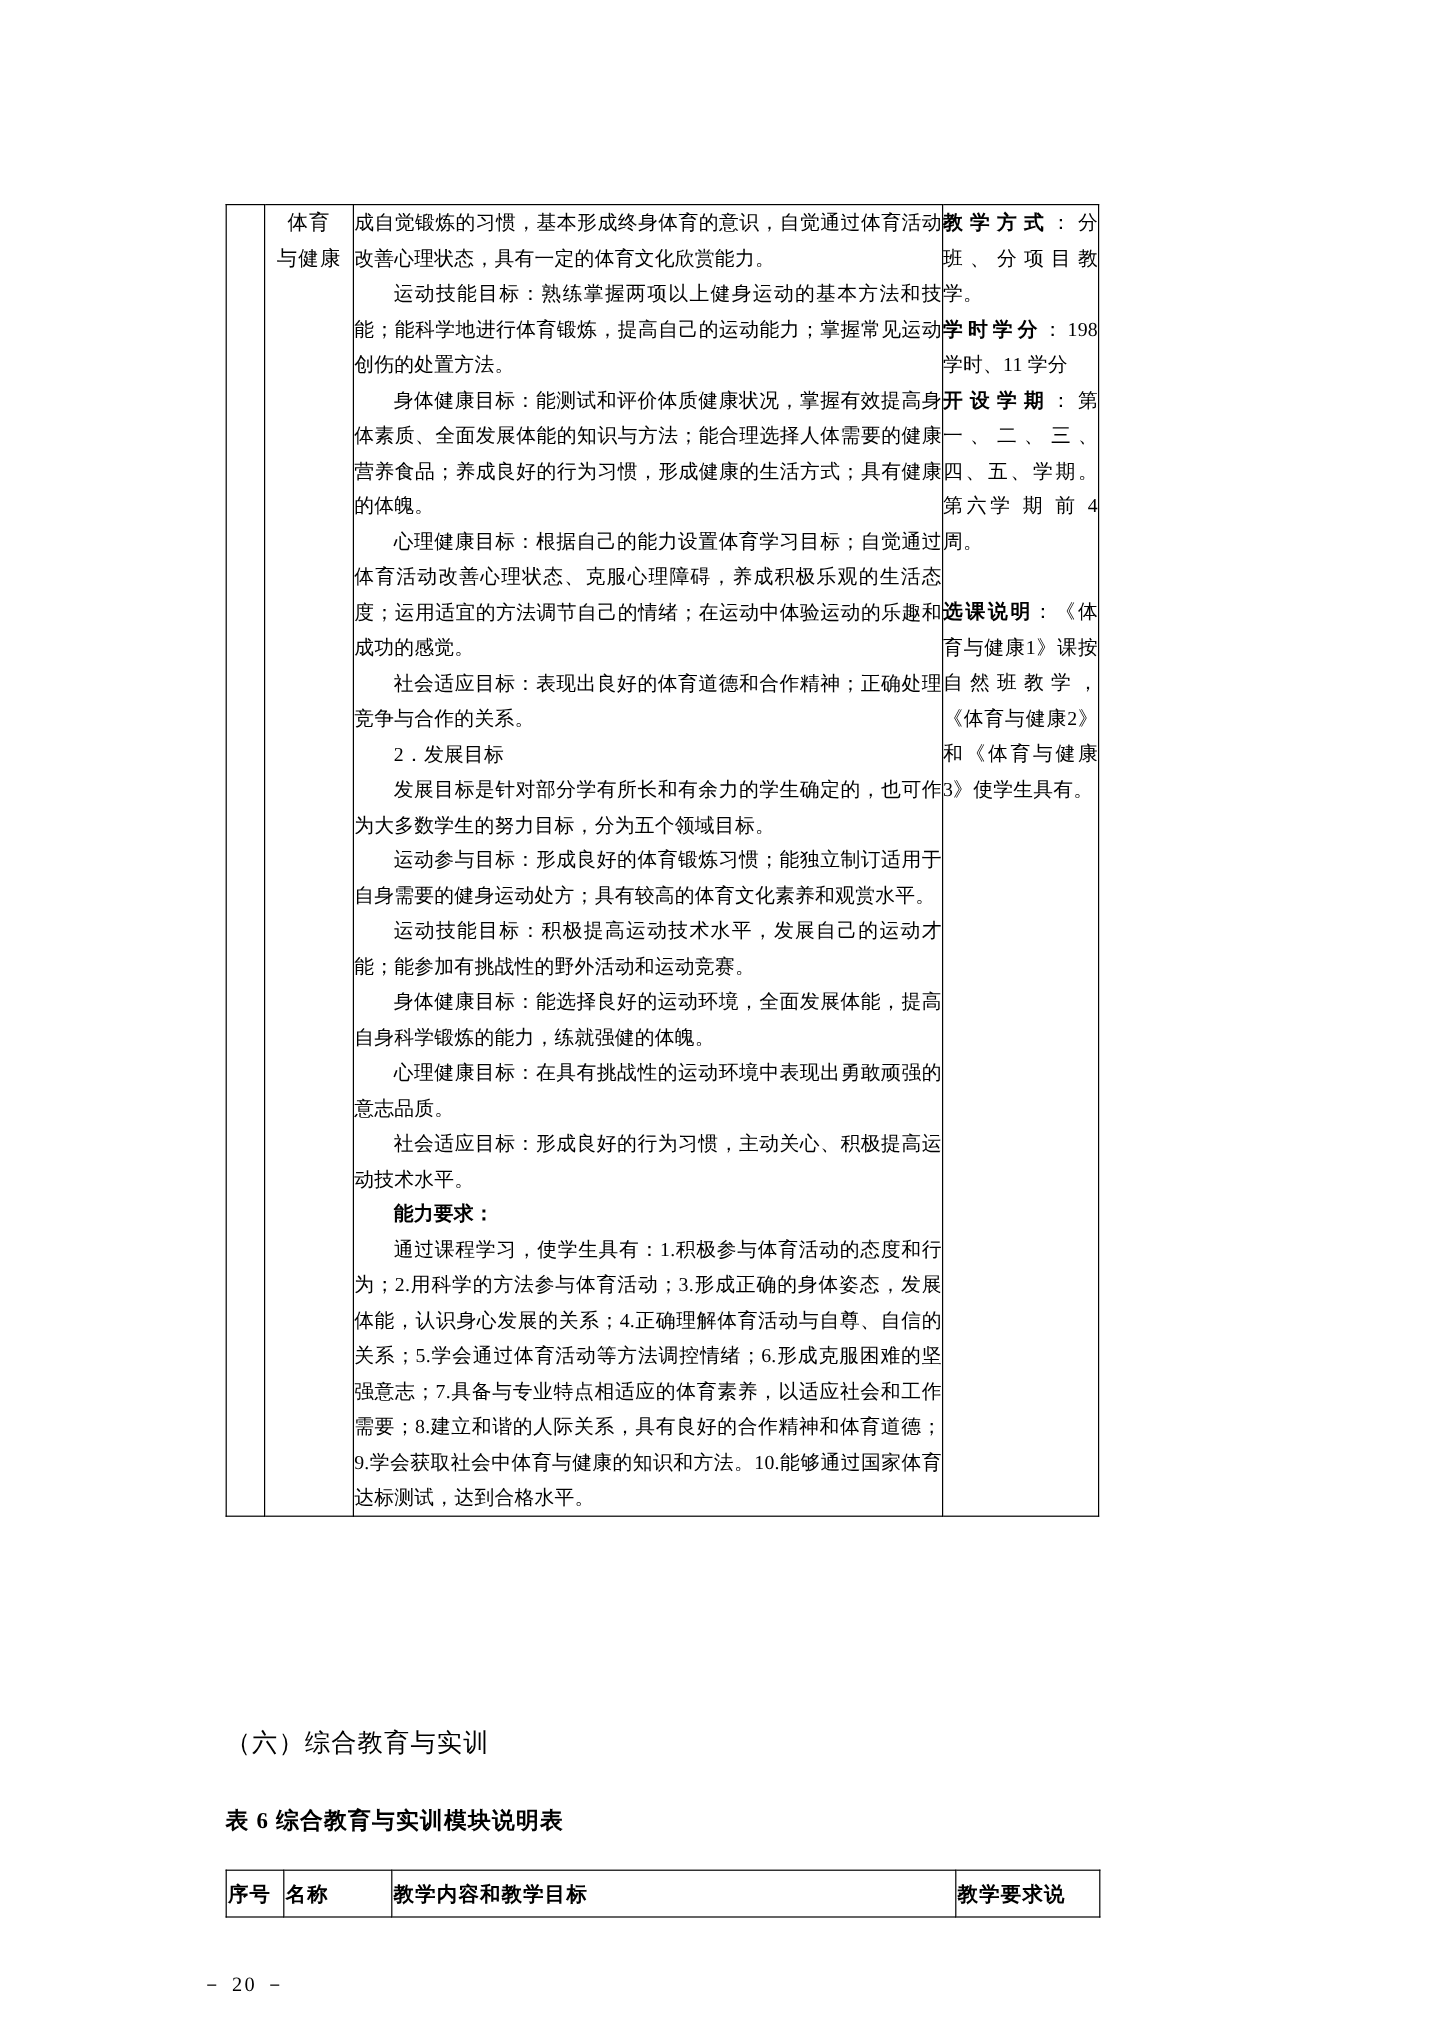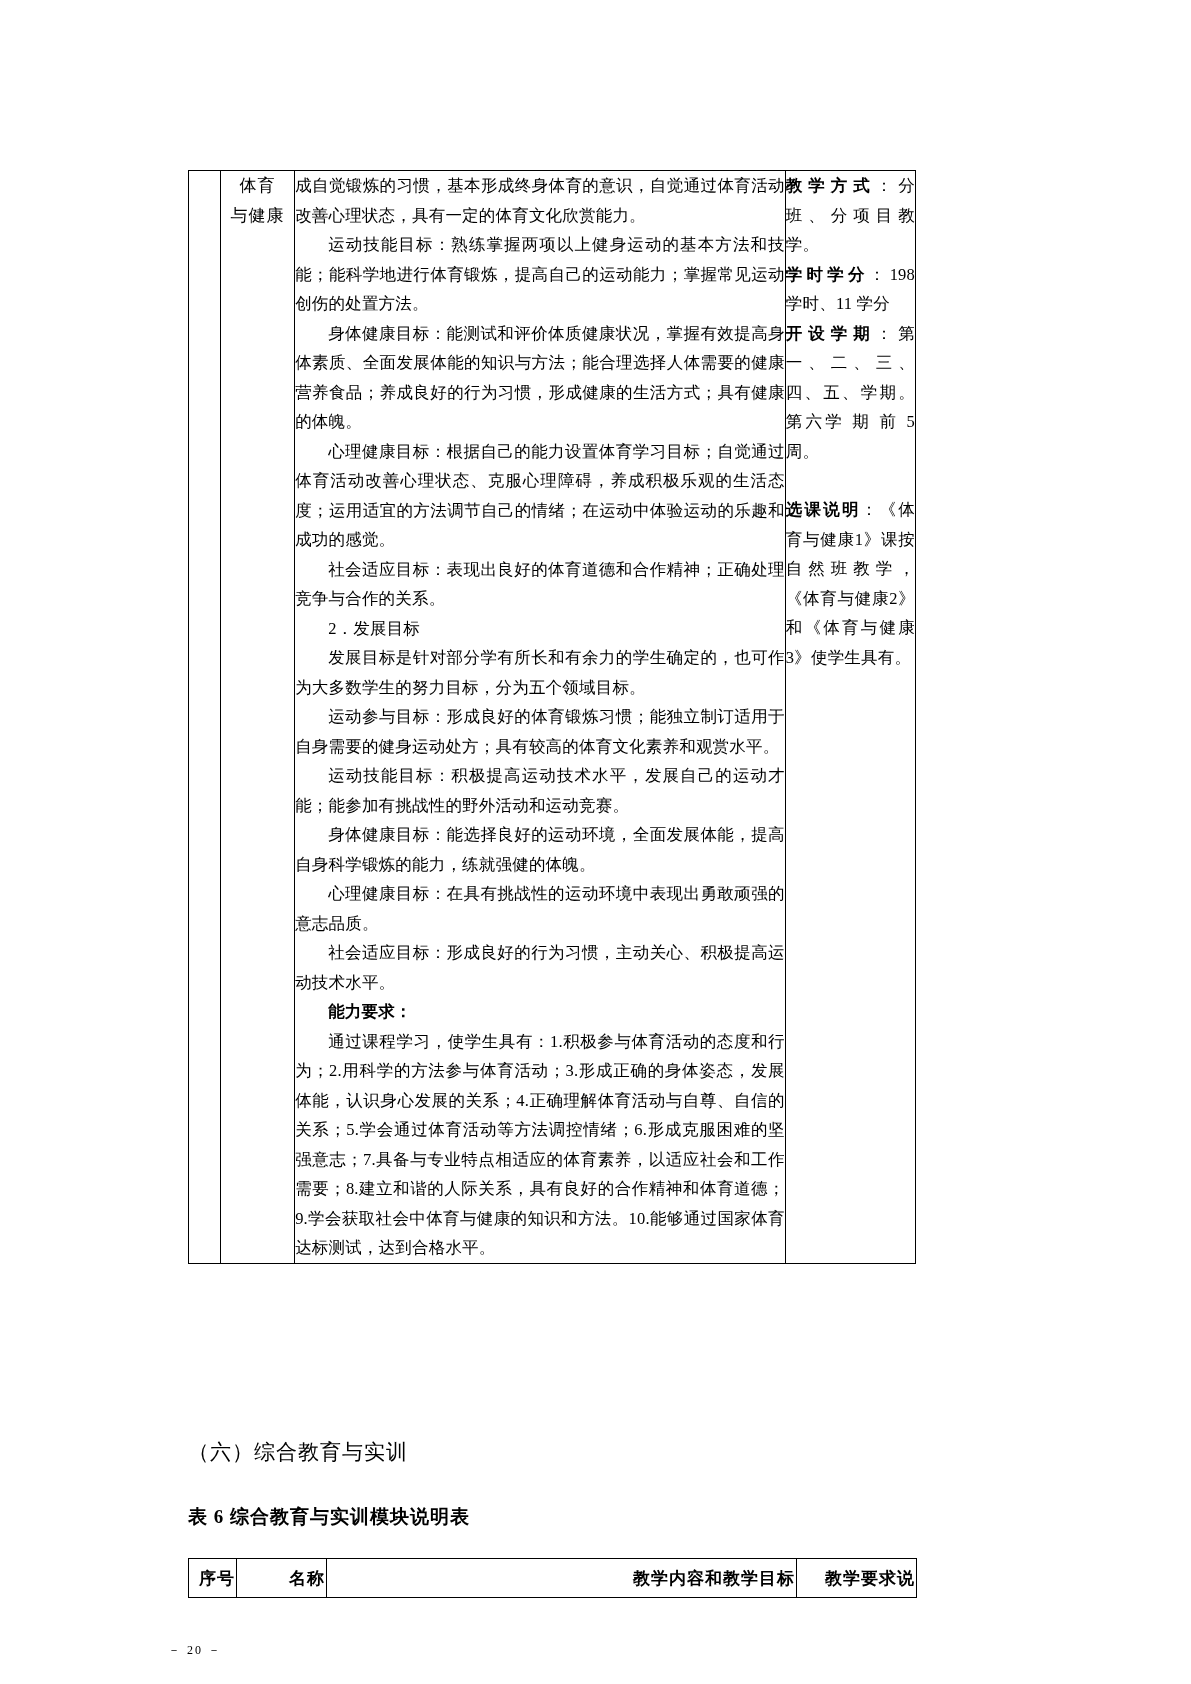--- a/index.html
+++ b/index.html
@@ -98,33 +98,33 @@
   .bottom-table {
     position: absolute;
     left: 188px;
     top: 1516px;
     width: 728px;
     border-collapse: collapse;
     table-layout: fixed;
   }
   .bottom-table td {
     border: 1px solid #000;
-    text-align: right;
+    text-align: left;
     font-size: 17px;
     font-weight: bold;
     height: 36px;
     letter-spacing: 1px;
   }
 
   
   .page-num {
     position: absolute;
     left: 168px;
     top: 1600px;
-    font-size: 12px;
+    font-size: 17px;
     letter-spacing: 2px;
   }
 </style>
 </head>
 <body>
 
 <div class="page">
 
   <table class="main-table">
     <colgroup>
@@ -152,21 +152,21 @@
           <p class="ind">运动技能目标：积极提高运动技术水平，发展自己的运动才能；能参加有挑战性的野外活动和运动竞赛。</p>
           <p class="ind">身体健康目标：能选择良好的运动环境，全面发展体能，提高自身科学锻炼的能力，练就强健的体魄。</p>
           <p class="ind">心理健康目标：在具有挑战性的运动环境中表现出勇敢顽强的意志品质。</p>
           <p class="ind">社会适应目标：形成良好的行为习惯，主动关心、积极提高运动技术水平。</p>
           <p class="ind b">能力要求：</p>
           <p class="ind">通过课程学习，使学生具有：1.积极参与体育活动的态度和行为；2.用科学的方法参与体育活动；3.形成正确的身体姿态，发展体能，认识身心发展的关系；4.正确理解体育活动与自尊、自信的关系；5.学会通过体育活动等方法调控情绪；6.形成克服困难的坚强意志；7.具备与专业特点相适应的体育素养，以适应社会和工作需要；8.建立和谐的人际关系，具有良好的合作精神和体育道德；9.学会获取社会中体育与健康的知识和方法。10.能够通过国家体育达标测试，达到合格水平。</p>
         </td>
         <td class="cell-req">
           <p class="req-p"><span class="b">教学方式</span><span>：分班、分项目教学。</span></p>
           <p class="req-p"><span class="b">学时学分</span><span>：198 学时、11 学分</span></p>
-          <p class="req-p"><span class="b">开设学期</span><span>：第一、二、三、四、五、学期。第六学 期 前 5 周。</span></p>
+          <p class="req-p"><span class="b">开设学期</span><span>：第一、二、三、四、五、学期。第六学 期 前 4 周。</span></p>
           <div class="req-gap"></div>
           <p class="req-p"><span class="b">选课说明</span><span>：《体育与健康1》课按自然班教学，《体育与健康2》和《体育与健康3》使学生具有。</span></p>
         </td>
       </tr>
     </tbody>
   </table>
 
   <div class="sec-title">（六）综合教育与实训</div>
   <div class="table-caption">表 6 综合教育与实训模块说明表</div>
 

